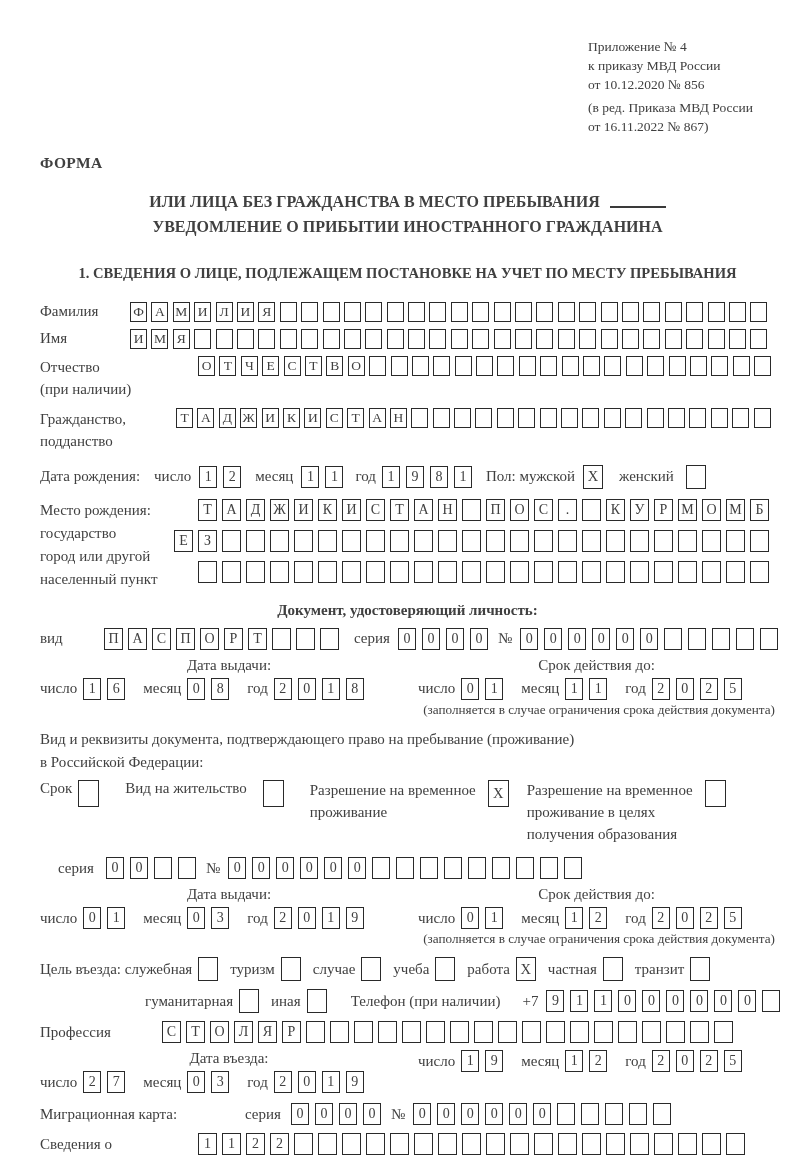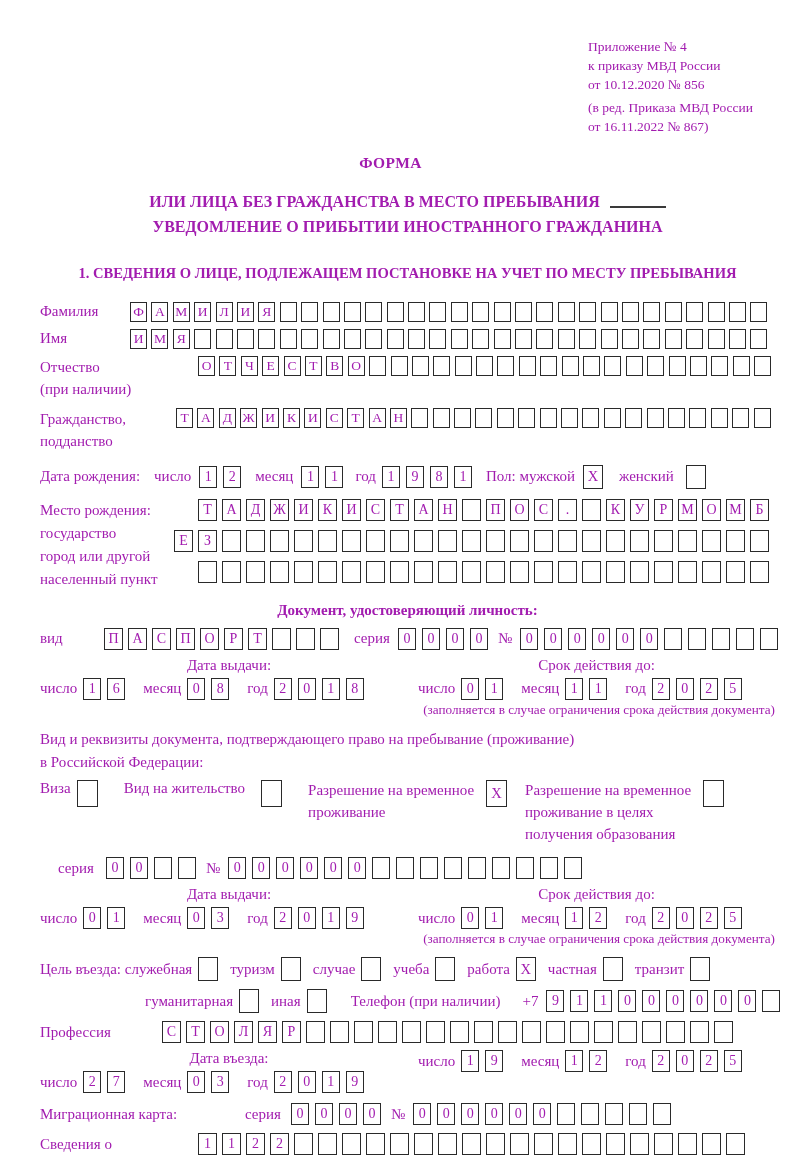--- a/index.html
+++ b/index.html
@@ -1,24 +1,24 @@
 <!DOCTYPE html>
 <html><head>
 <meta charset="utf-8">
 <style>
   html,body{margin:0;padding:0;background:#888;}
   .page{
     width:800px;height:1163px;box-sizing:border-box;margin:0 auto;
-    padding:38px 25px 20px 40px;background:#fff;color:#a21caf;
+    padding:38px 25px 20px 40px;background:#fff;color:#404040;
     font-family:"Liberation Serif","DejaVu Serif",serif;font-size:15px;
     overflow:hidden;
   }
   .appendix{margin-left:548px;font-size:13.5px;line-height:1.4;}
   .appendix .rev{margin-top:4px;}
-  .forma{text-align:center;padding-right:34px;font-weight:bold;font-size:15.5px;margin-top:18px;letter-spacing:.4px;}
+  .forma{text-align:left;padding-right:34px;font-weight:bold;font-size:15.5px;margin-top:18px;letter-spacing:.4px;}
   .title{text-align:center;font-weight:bold;font-size:16px;margin-top:18px;line-height:1.5;}
   .blank{display:inline-block;width:56px;border-bottom:2.5px solid #3a3a3a;height:.95em;margin-left:10px;}
   .sec-h{text-align:center;font-weight:bold;font-size:14.6px;margin-top:26px;margin-bottom:20px;}
 
   .frow{display:flex;align-items:center;margin-bottom:7px;}
   .frow.top{align-items:flex-start;}
   .lbl{flex:0 0 auto;}
   .lblcol{flex:0 0 auto;line-height:1.5;}
   .boxes{display:inline-flex;flex:0 0 auto;}
   .box{box-sizing:border-box;flex:0 0 auto;width:17px;height:20px;border:1.6px solid #2a2a2a;
@@ -416,21 +416,21 @@
     </div>
   </div>
   <div class="note">(заполняется в случае ограничения срока действия документа)</div>
 
   <div class="para">
     <span>Вид и реквизиты документа, подтверждающего право на пребывание (проживание)</span><br>
     <span>в Российской Федерации:</span>
   </div>
 
   <div class="permit">
-    <span class="lbl">Виза</span>
+    <span class="lbl">Срок</span>
     <span class="cb lg" style="margin-left:6px"></span>
     <span class="lbl" style="margin-left:26px">Вид на жительство</span>
     <span class="cb lg" style="margin-left:16px"></span>
     <span class="txt2" style="margin-left:26px">
       <span>Разрешение на временное</span><br>
       <span>проживание</span>
     </span>
     <span class="cb lg" style="margin-left:12px">X</span>
     <span class="txt2" style="margin-left:18px">
       <span>Разрешение на временное</span><br>

